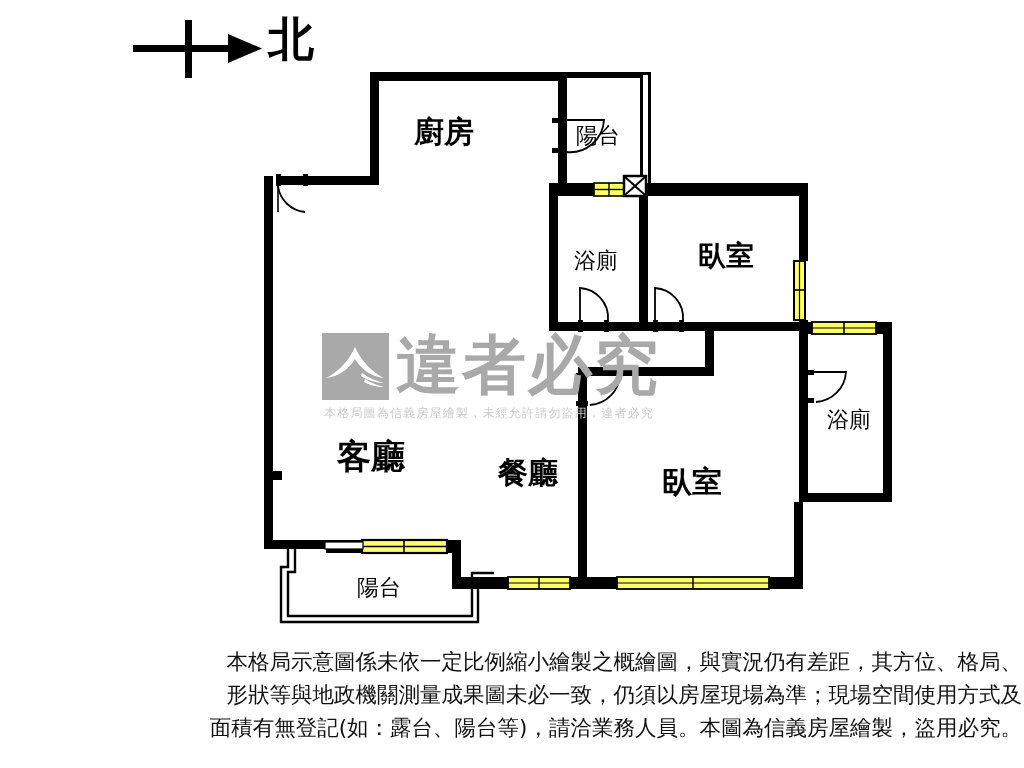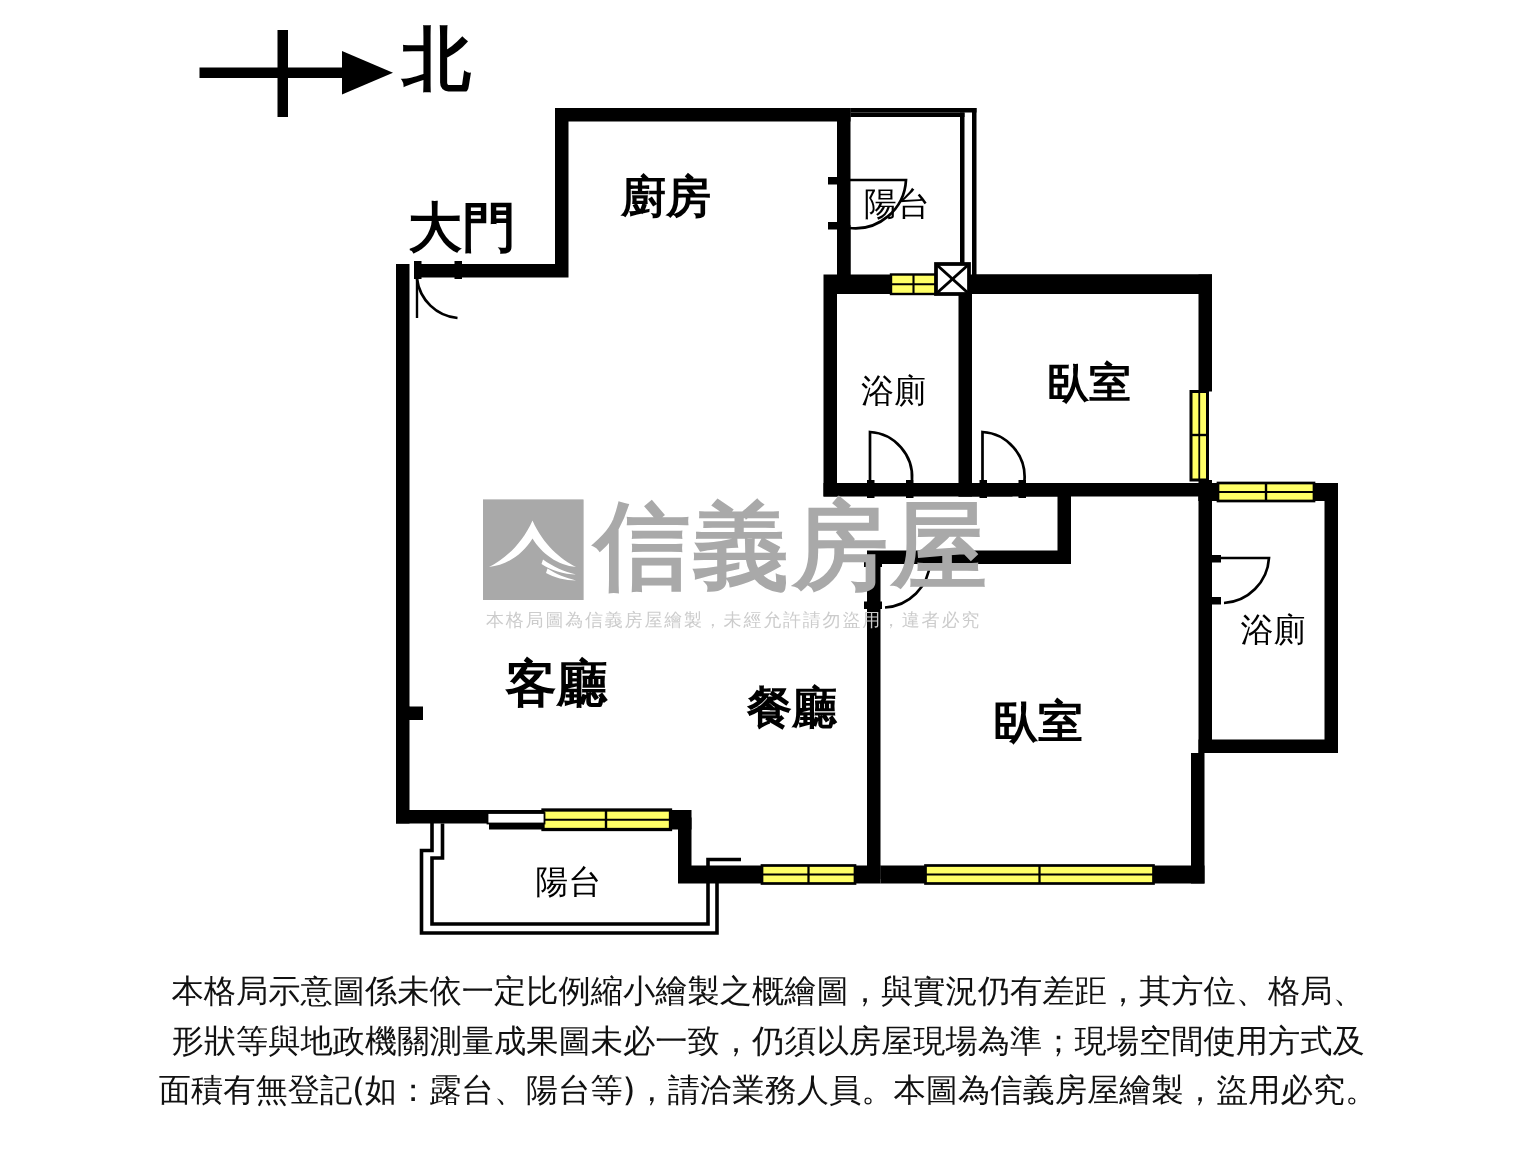--- a/index.html
+++ b/index.html
@@ -12,21 +12,21 @@
   #stage{position:absolute;left:0;top:0;width:1024px;height:768px;}
   svg{display:block;}
   .roomlabel{
     font-family:"DejaVu Sans","Liberation Sans",sans-serif;
     fill:#000;text-anchor:middle;dominant-baseline:middle;
   }
   .disclaimer{
     position:absolute;left:0;top:645px;width:1024px;
     font-family:"DejaVu Sans","Liberation Sans",sans-serif;
     font-size:21.5px;line-height:33px;letter-spacing:0px;
-    color:#111;text-align:center;padding:0 2px;box-sizing:border-box;
+    color:#111;text-align:right;padding:0 2px;box-sizing:border-box;
     white-space:pre-wrap;
   }
   .wm-wrap{position:absolute;left:322px;top:331px;width:400px;height:86px;pointer-events:none;}
   .wm-logo{
     position:absolute;left:0;top:2px;width:67px;height:67px;background:#a9a9a9;
   }
   .wm-logo svg{position:absolute;left:0;top:0;}
   .wm-text{
     position:absolute;left:74px;top:-2px;
     font-family:"DejaVu Sans","Liberation Sans",sans-serif;
@@ -235,32 +235,31 @@
       <text class="roomlabel" x="849" y="421" font-size="22">浴廁</text>
       <text class="roomlabel" x="371" y="458" font-size="34" font-weight="bold">客廳</text>
       <text class="roomlabel" x="528" y="474" font-size="30" font-weight="bold">餐廳</text>
       <text class="roomlabel" x="692" y="483" font-size="30" font-weight="bold">臥室</text>
       <text class="roomlabel" x="379" y="589" font-size="22">陽台</text>
     </g>
   </svg>
 
   <div class="compass-label">北</div>
 
-  <div class="dtxt" id="maindoor-label">大門</div>
 
   <div class="wm-wrap">
     <div class="wm-logo">
       <svg width="67" height="67" viewBox="0 0 67 67">
         <rect x="0" y="0" width="67" height="67" fill="#a9a9a9"></rect>
         <path d="M33 14 C26 30 14 40 4 45 C16 44 27 36 33 26 C39 36 50 44 62 45 C52 40 40 30 33 14 Z" fill="#ffffff"></path>
         <path d="M40 40 C47 45 54 48 62 50 C54 50 45 47 39 43 Z" fill="#ffffff"></path>
         <path d="M43 46 C49 50 55 52 62 54 C55 54 47 52 42 49 Z" fill="#ffffff"></path>
       </svg>
     </div>
-    <div class="wm-text">信義房屋</div>
+    <div class="wm-text">違者必究</div>
     <div class="wm-sub">本格局圖為信義房屋繪製，未經允許請勿盜用，違者必究</div>
   </div>
 
   <div class="disclaimer">本格局示意圖係未依一定比例縮小繪製之概繪圖，與實況仍有差距，其方位、格局、
 形狀等與地政機關測量成果圖未必一致，仍須以房屋現場為準；現場空間使用方式及
 面積有無登記(如：露台、陽台等)，請洽業務人員。本圖為信義房屋繪製，盜用必究。</div>
 
 </div>
 
 </body></html>

